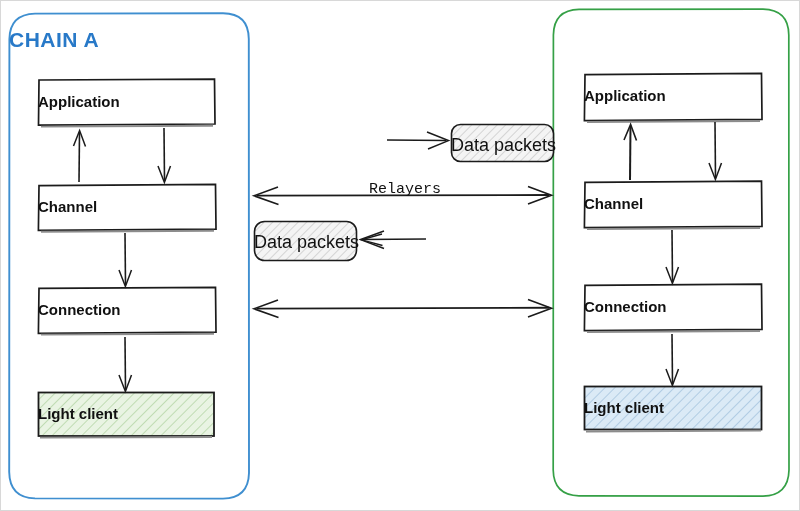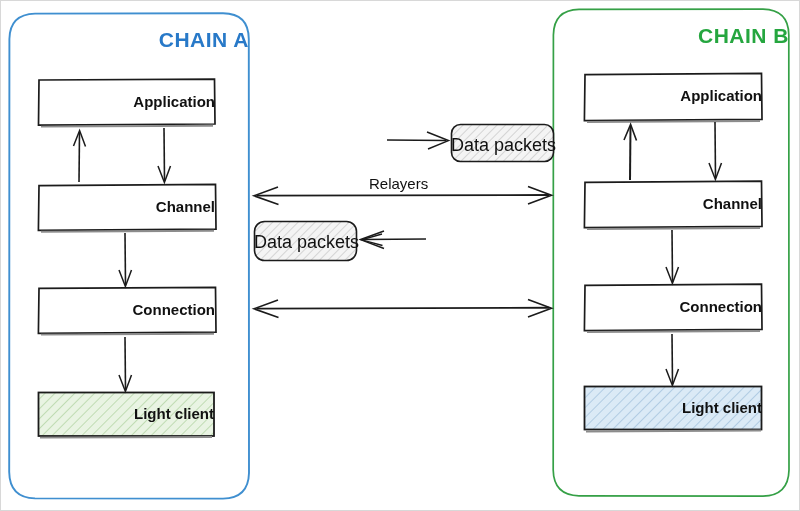--- a/index.html
+++ b/index.html
@@ -41,21 +41,21 @@
     font-size: 15px;
     font-weight: bold;
   }
   .packet-label {
     font-size: 18px;
   }
   .relayer-label {
     font-size: 15px;
   }
   .centered {
-    text-align: right;
+    text-align: left;
   }
 </style>
 </head>
 <body>
 
 <div id="canvas">
 
   <svg id="svg-layer" viewBox="0 0 800 511">
     <defs>
       <pattern id="hatch-green" patternUnits="userSpaceOnUse" width="7" height="7" patternTransform="rotate(45)">
@@ -171,30 +171,29 @@
       <path d="M 527 185.5 L 550.5 194.2 L 527 203" stroke="#1b1b1b" stroke-width="1.6" fill="none"></path>
     </g>
     <g>
       <path d="M 256 307.6 L 548 306.8" stroke="#1b1b1b" stroke-width="1.9" fill="none"></path>
       <path d="M 277 299 L 253 307.8 L 277.5 316.5" stroke="#1b1b1b" stroke-width="1.6" fill="none"></path>
       <path d="M 527 298.5 L 550.5 307.2 L 527 316" stroke="#1b1b1b" stroke-width="1.6" fill="none"></path>
     </g>
   </svg>
 
   <div class="lbl chain-title centered" style="left:8px; top:27px; width:240px; color:#2879c8;">CHAIN A</div>
-  <div class="lbl chain-title centered" style="left:552px; top:23px; width:236px; color:#25a63f;">CHAIN B</div>
 
   <div class="lbl box-label centered" style="left:37px; top:92px; width:177px;">Application</div>
   <div class="lbl box-label centered" style="left:37px; top:197px; width:177px;">Channel</div>
   <div class="lbl box-label centered" style="left:37px; top:300px; width:177px;">Connection</div>
   <div class="lbl box-label centered" style="left:37px; top:404px; width:176px;">Light client</div>
 
   <div class="lbl box-label centered" style="left:583px; top:86px; width:178px;">Application</div>
   <div class="lbl box-label centered" style="left:583px; top:194px; width:178px;">Channel</div>
   <div class="lbl box-label centered" style="left:583px; top:297px; width:178px;">Connection</div>
   <div class="lbl box-label centered" style="left:583px; top:398px; width:178px;">Light client</div>
 
   <div class="lbl packet-label centered" style="left:450px; top:134px; width:103px;">Data packets</div>
   <div class="lbl packet-label centered" style="left:253px; top:231px; width:103px;">Data packets</div>
 
-  <div class="lbl relayer-label" style="left:368px; top:174px;">Relayers</div>
+  <div class="lbl relayer-label" style="left:368px; top:180px;font-family:Liberation Mono, monospace;">Relayers</div>
 
 </div>
 
 </body></html>

